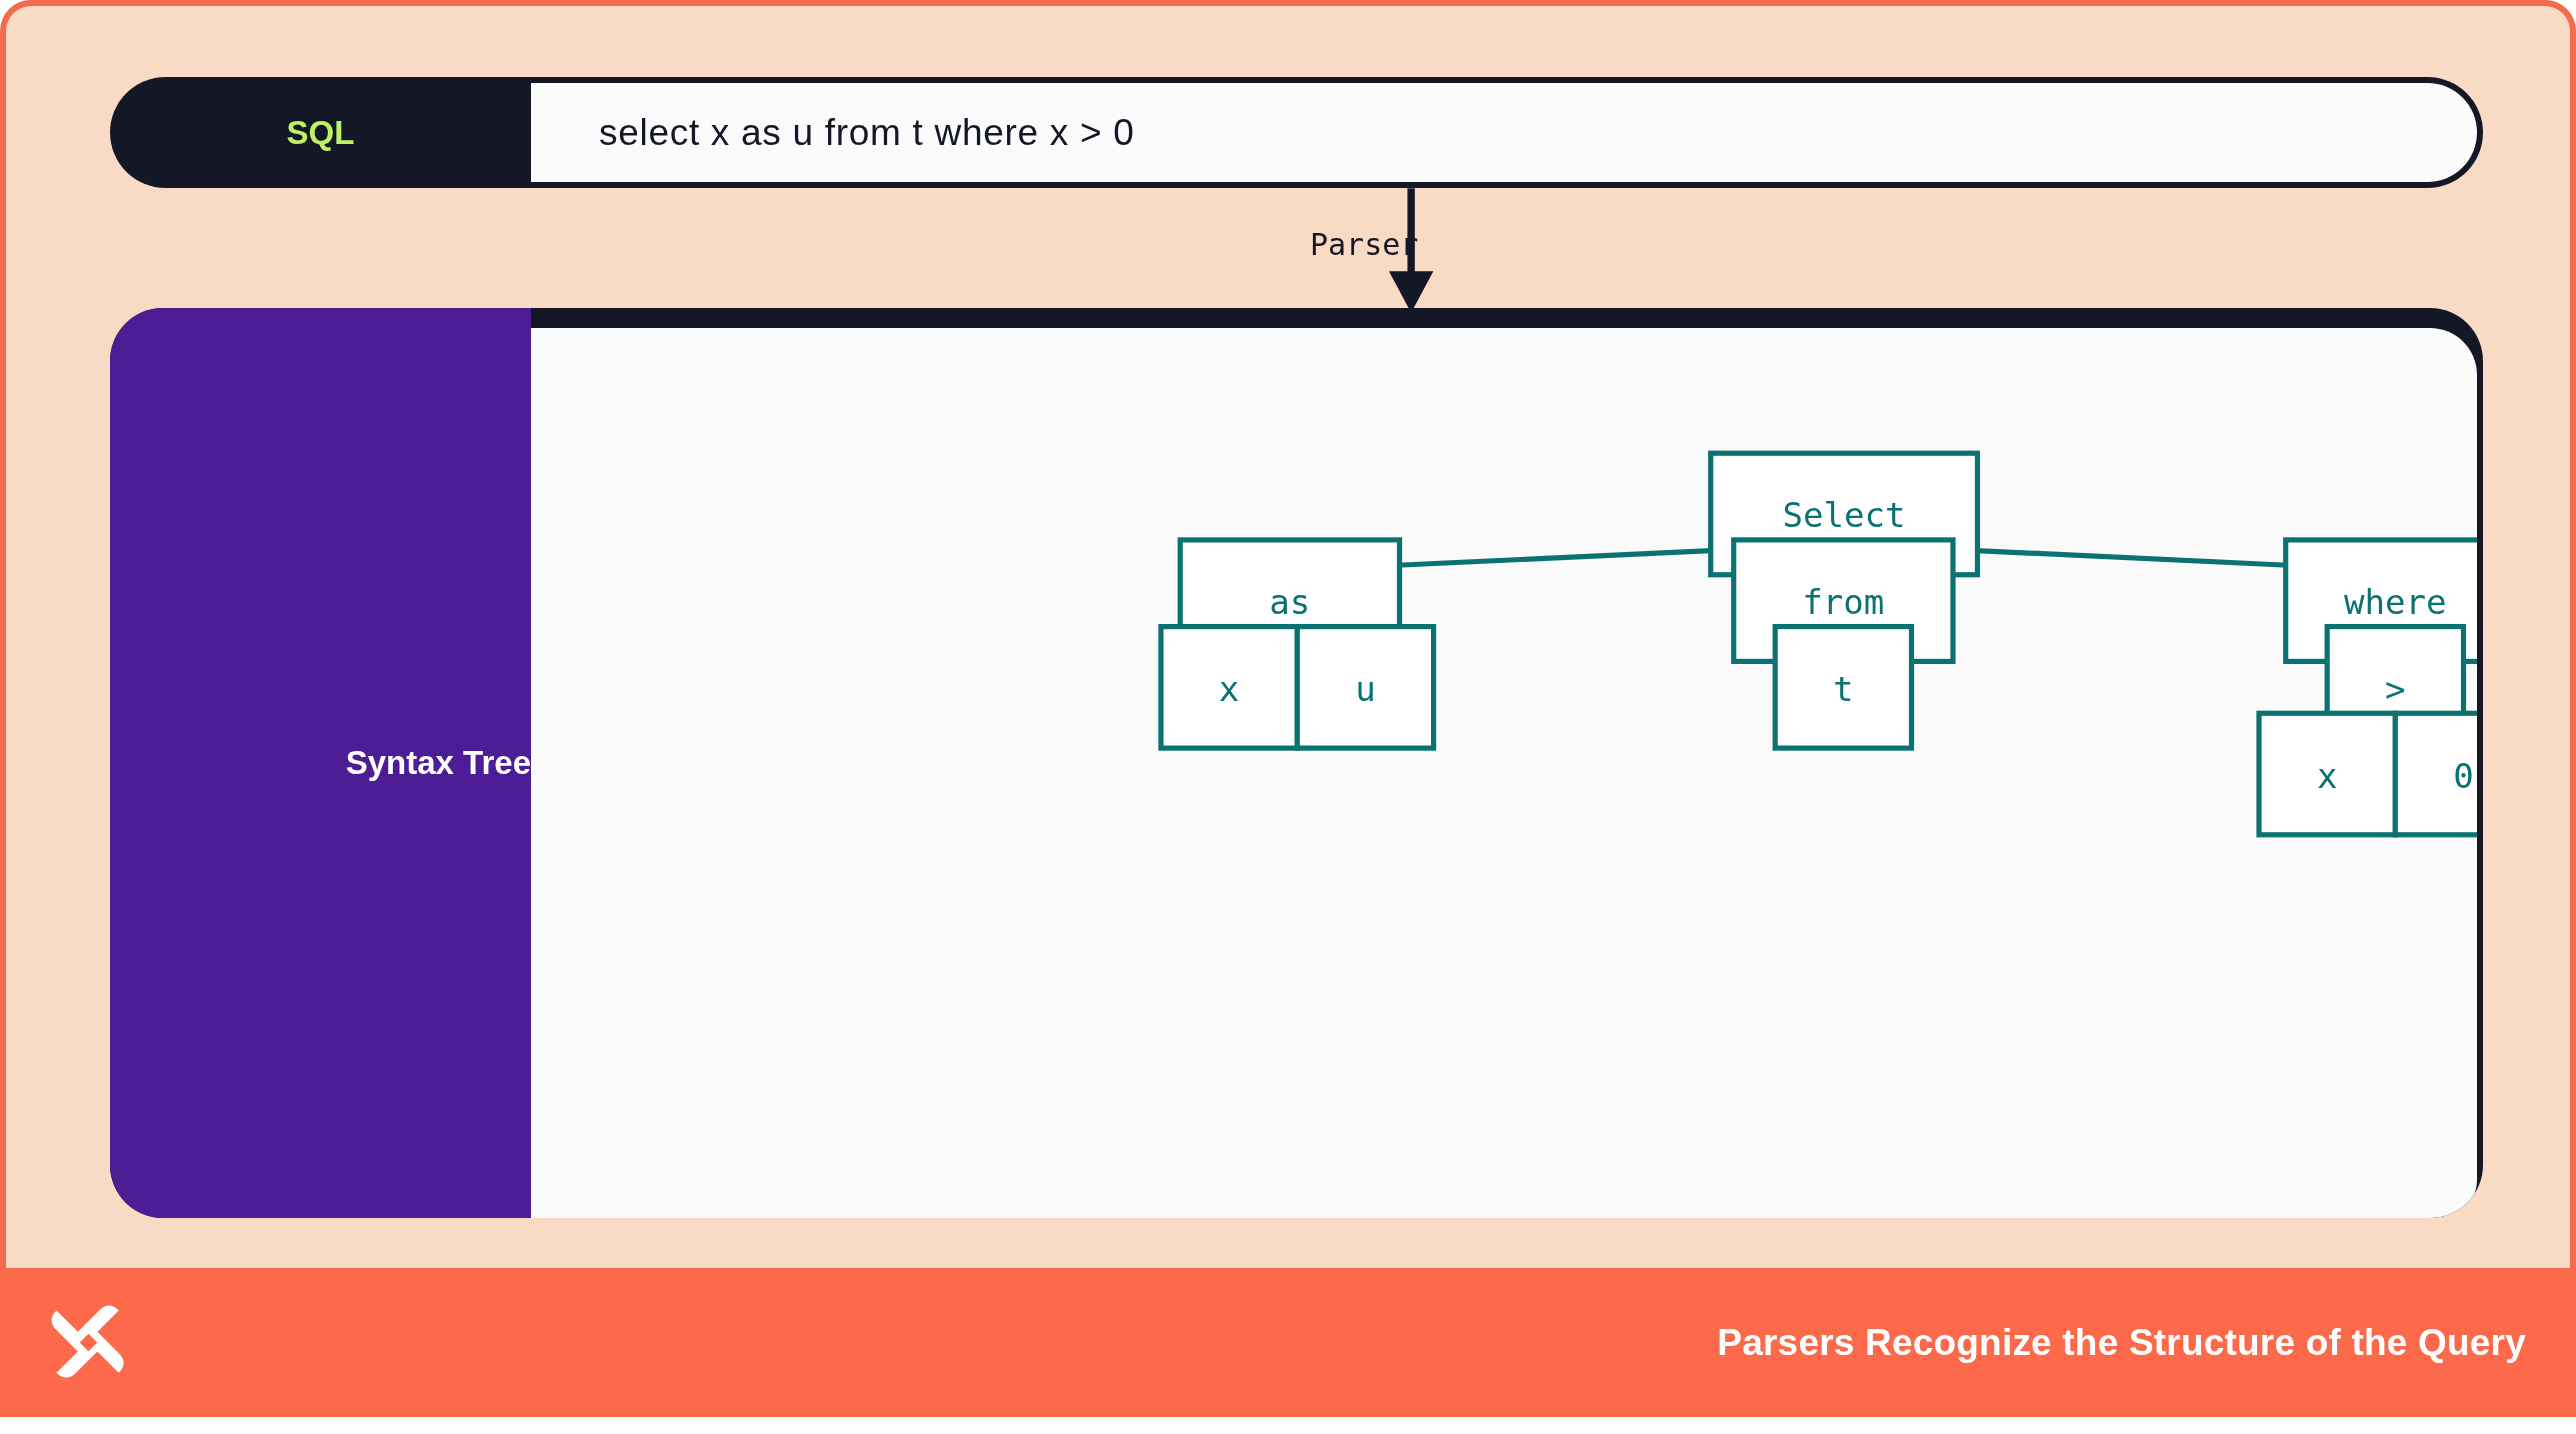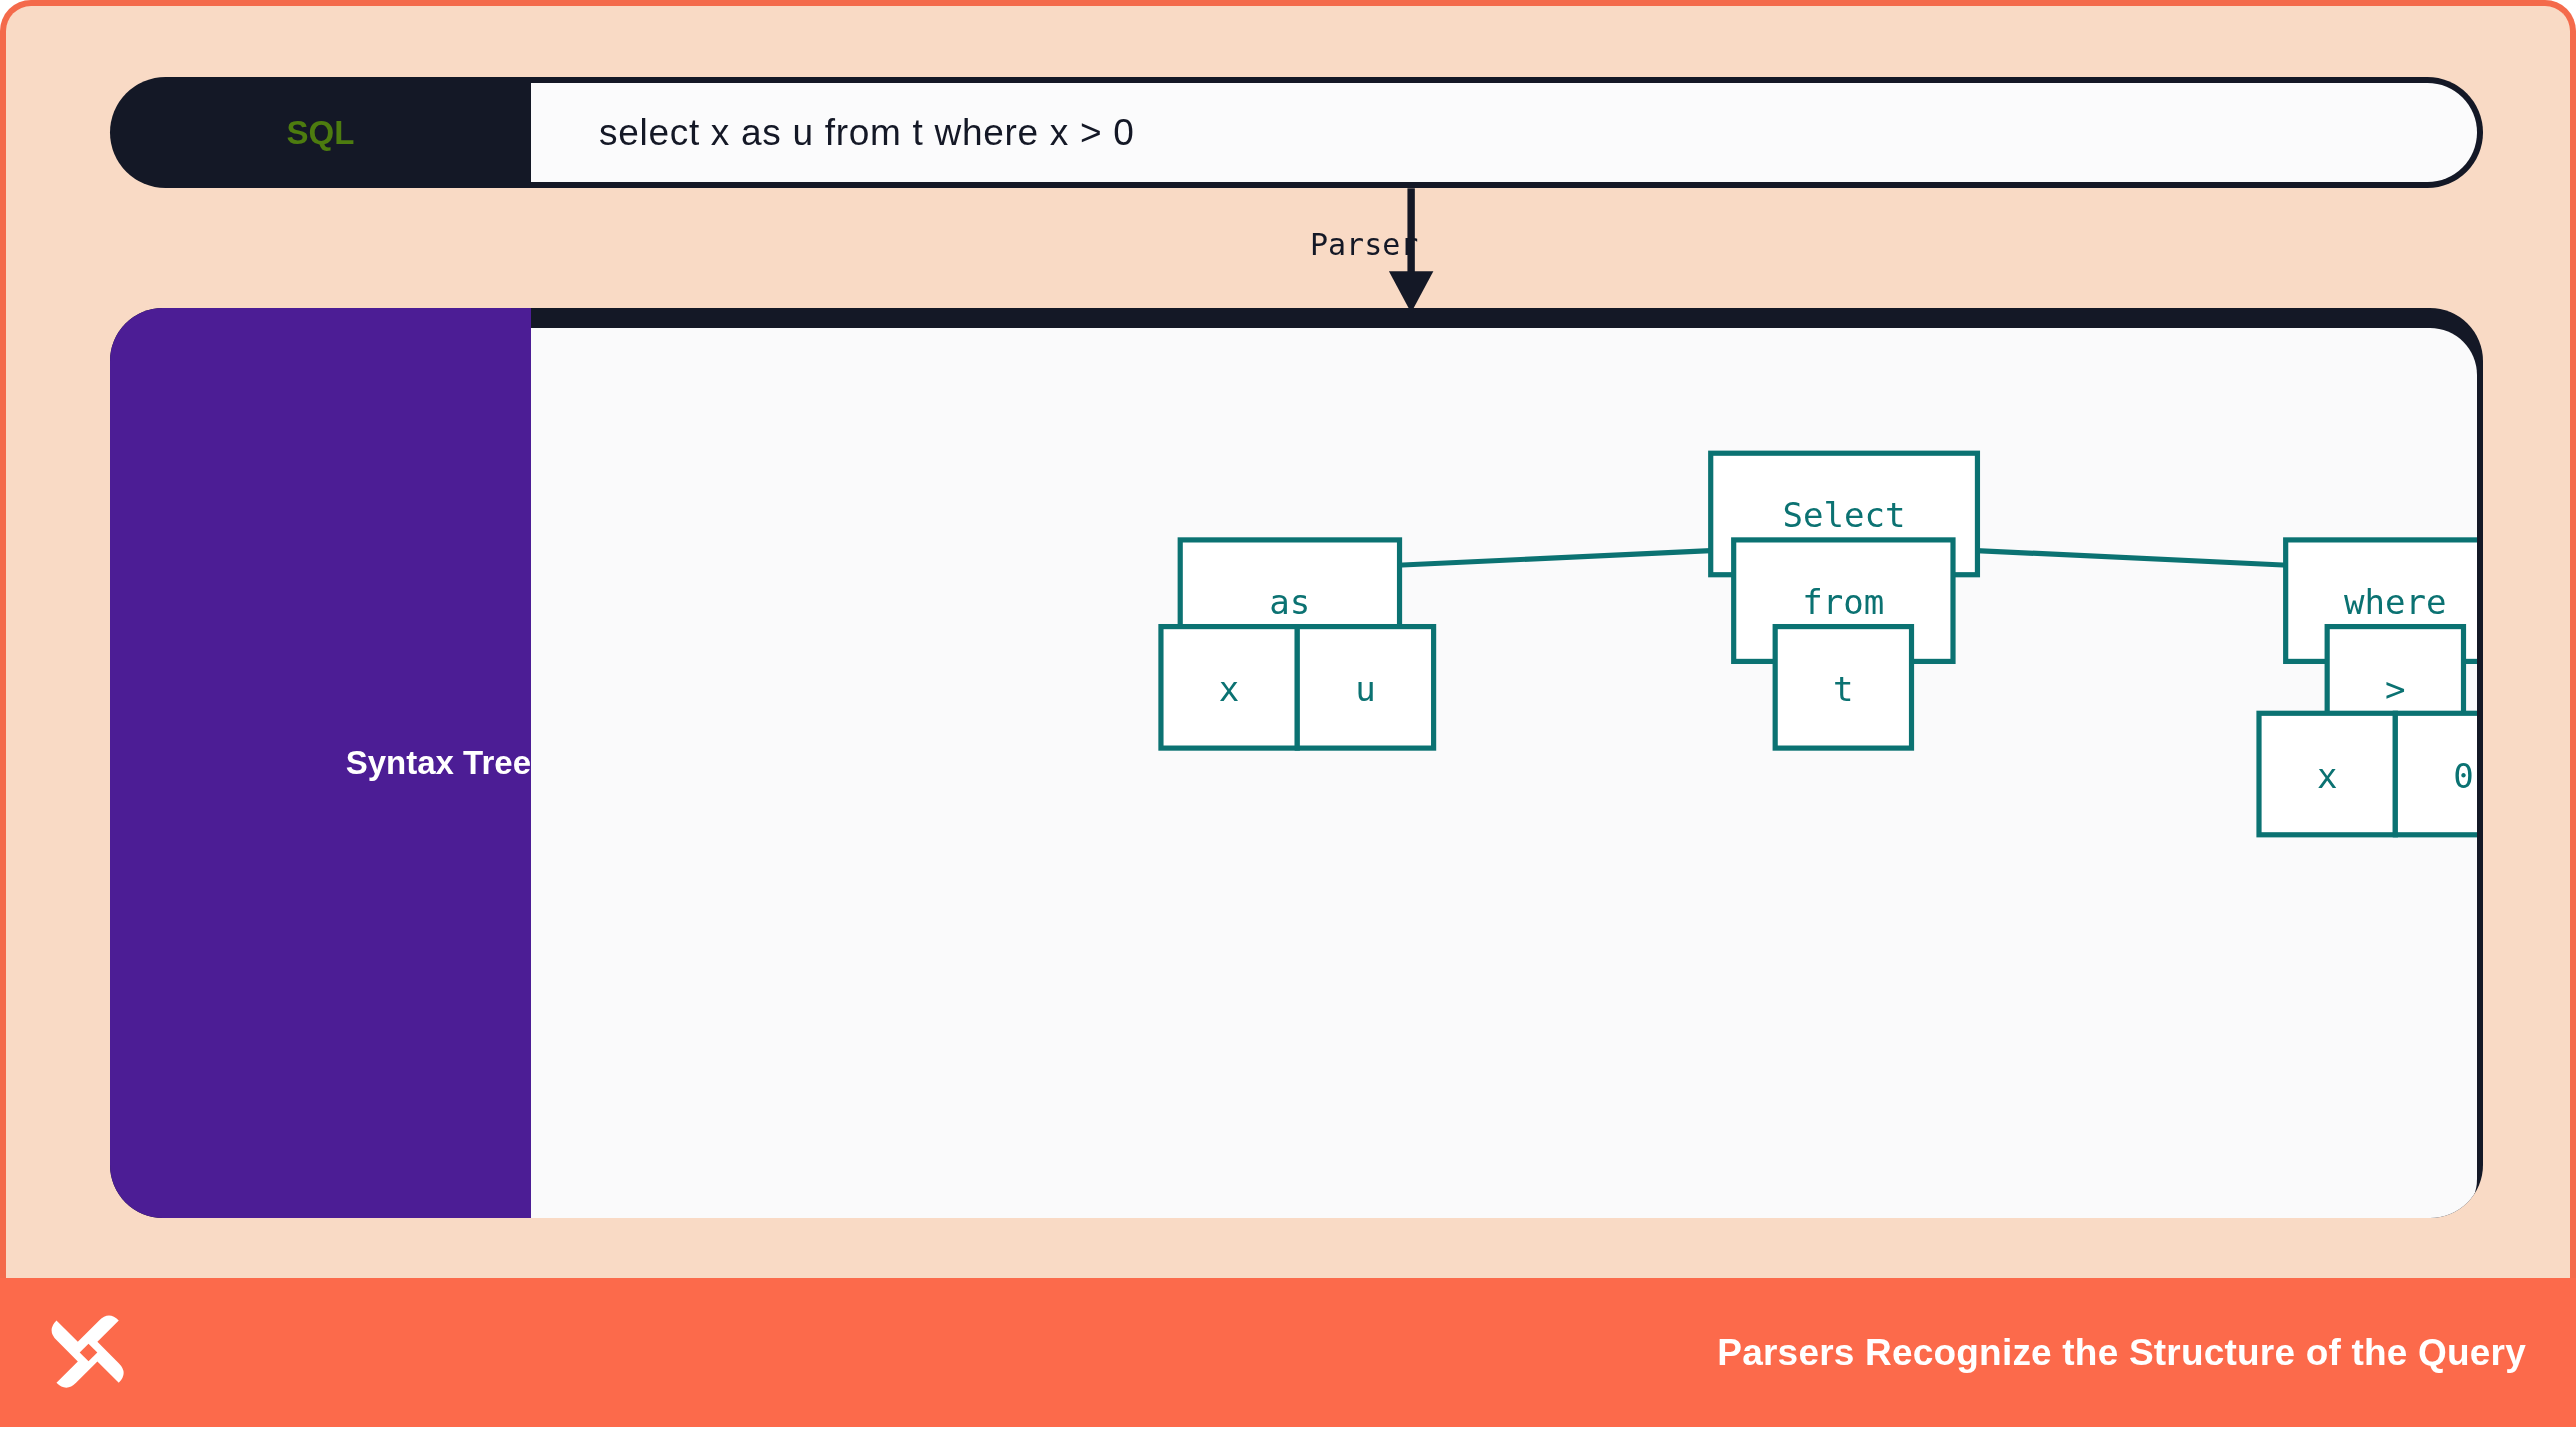--- a/index.html
+++ b/index.html
@@ -44,21 +44,21 @@
     align-items: center;
     overflow: hidden;
   }
   #sql-label {
     width: 421px;
     flex: 0 0 421px;
     height: 111px;
     display: flex;
     align-items: center;
     justify-content: center;
-    color: #4d7c0f;
+    color: #bef264;
     font-family: "Liberation Sans", sans-serif;
     font-size: 33px;
     font-weight: 700;
     letter-spacing: 0.1px;
   }
   #sql-field {
     flex: 1 1 auto;
     height: 99px;
     margin-right: 6px;
     background: #fbfbfc;
@@ -136,21 +136,21 @@
     font-family: "DejaVu Sans Mono", monospace;
     font-size: 46px;
     text-anchor: middle;
     dominant-baseline: central;
   }
 
   
   #footer {
     position: absolute;
     left: 0;
-    bottom: 8px;
+    bottom: 18px;
     width: 2576px;
     height: 149px;
     background: #fc6a4b;
     display: flex;
     align-items: center;
     justify-content: space-between;
     padding: 0 50px 0 44px;
   }
   #footer-logo { width: 89px; height: 89px; flex: 0 0 89px; }
   #footer-caption {

